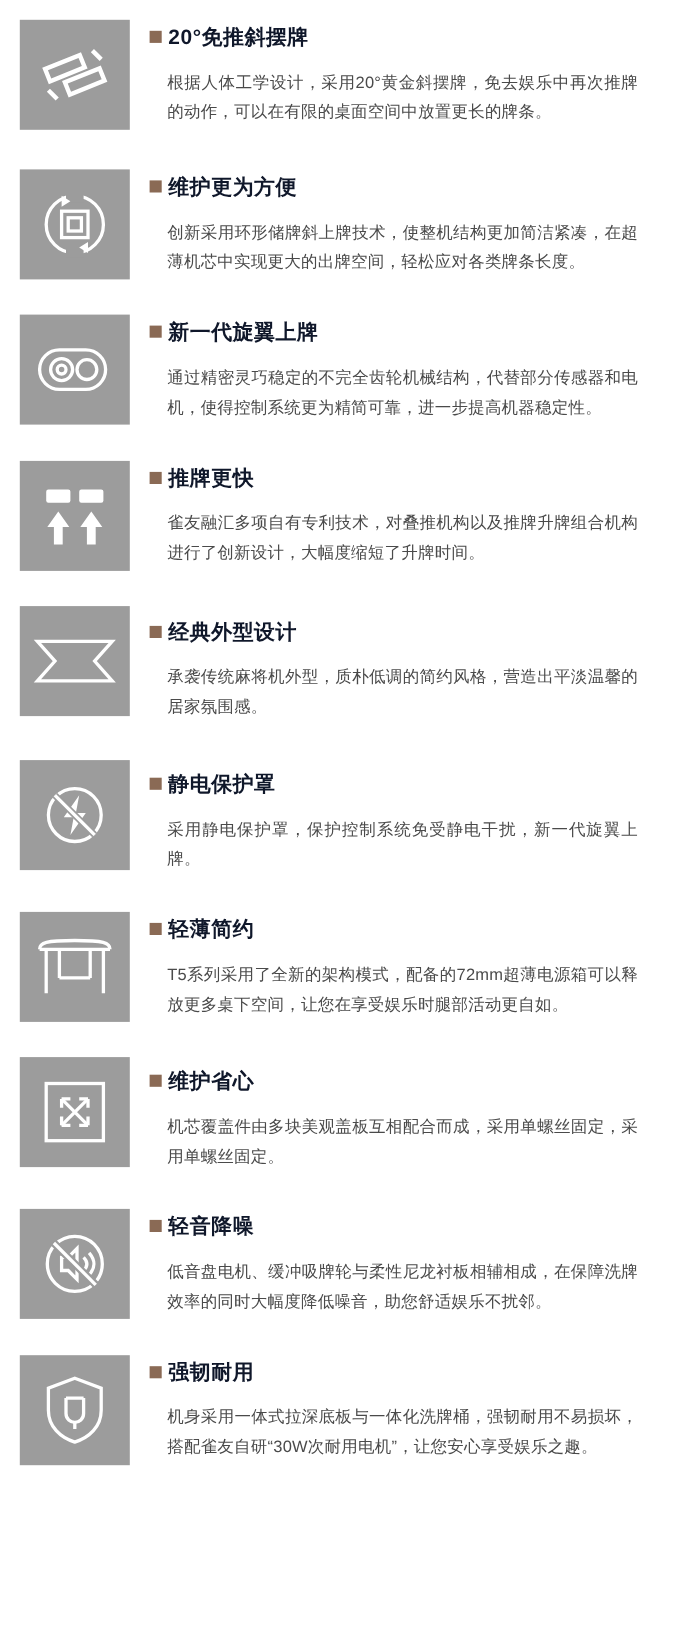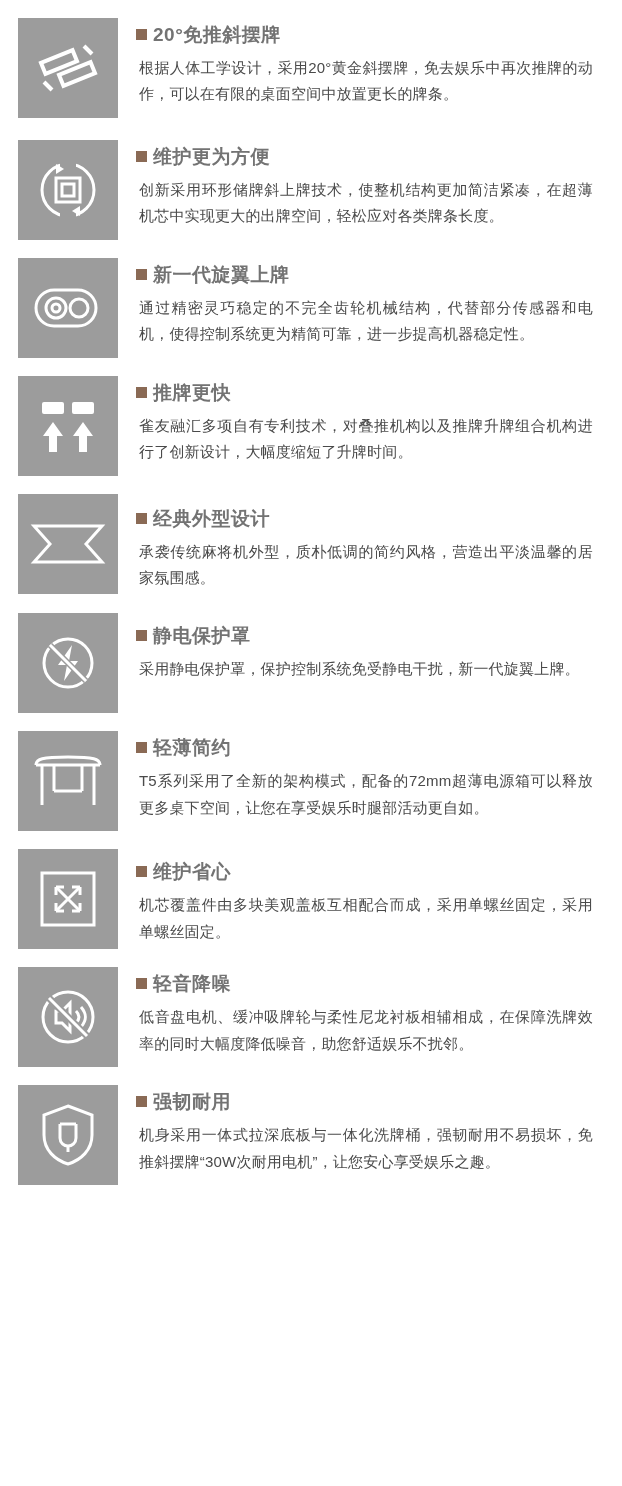--- a/index.html
+++ b/index.html
@@ -36,38 +36,38 @@
   .icon-box svg {
     display: block;
   }
   .feature-text {
     flex: 1;
     padding-top: 6px;
   }
   .feature-title {
     font-size: 19px;
     font-weight: bold;
-    color: #737373;
+    color: #0f172a;
     letter-spacing: 0.5px;
     margin: 0 0 8px 0;
     line-height: 1.2;
   }
   .feature-title .marker {
     display: inline-block;
     width: 11px;
     height: 11px;
     background: #8a6a55;
     margin-right: 6px;
     vertical-align: 1px;
   }
   .feature-desc {
     font-size: 15px;
     line-height: 1.78;
     color: #4a4a4a;
-    margin: 3px;
+    margin: 16px;
     letter-spacing: 0.2px;
     text-align: justify;
   }
   
   .feature:nth-child(1) { margin-bottom: 22px; }
   .feature:nth-child(5) .feature-text { padding-top: 14px; }
   .feature:nth-child(6) .feature-text { padding-top: 12px; }
   .feature:nth-child(8) .feature-text { padding-top: 12px; }
 </style>
 </head>
@@ -246,17 +246,17 @@
         <g fill="none" stroke="#ffffff" stroke-width="3">
           <path d="M29 4 L53 13 V33 C53 48 42 58 29 62 C16 58 5 48 5 33 V13 Z"></path>
           <path d="M21 22 V36 C21 41 25 44 29 44 C33 44 37 41 37 36 V22"></path>
           <path d="M21 22 H37"></path>
           <path d="M29 44 V50"></path>
         </g>
       </svg>
     </div>
     <div class="feature-text">
       <h3 class="feature-title"><span class="marker"></span><span>强韧耐用</span></h3>
-      <p class="feature-desc">机身采用一体式拉深底板与一体化洗牌桶，强韧耐用不易损坏，免推斜摆牌“30W次耐用电机”，让您安心享受娱乐之趣。</p>
+      <p class="feature-desc">机身采用一体式拉深底板与一体化洗牌桶，强韧耐用不易损坏，搭配雀友自研“30W次耐用电机”，让您安心享受娱乐之趣。</p>
     </div>
   </div>
 
 </div>
 
 </body></html>

